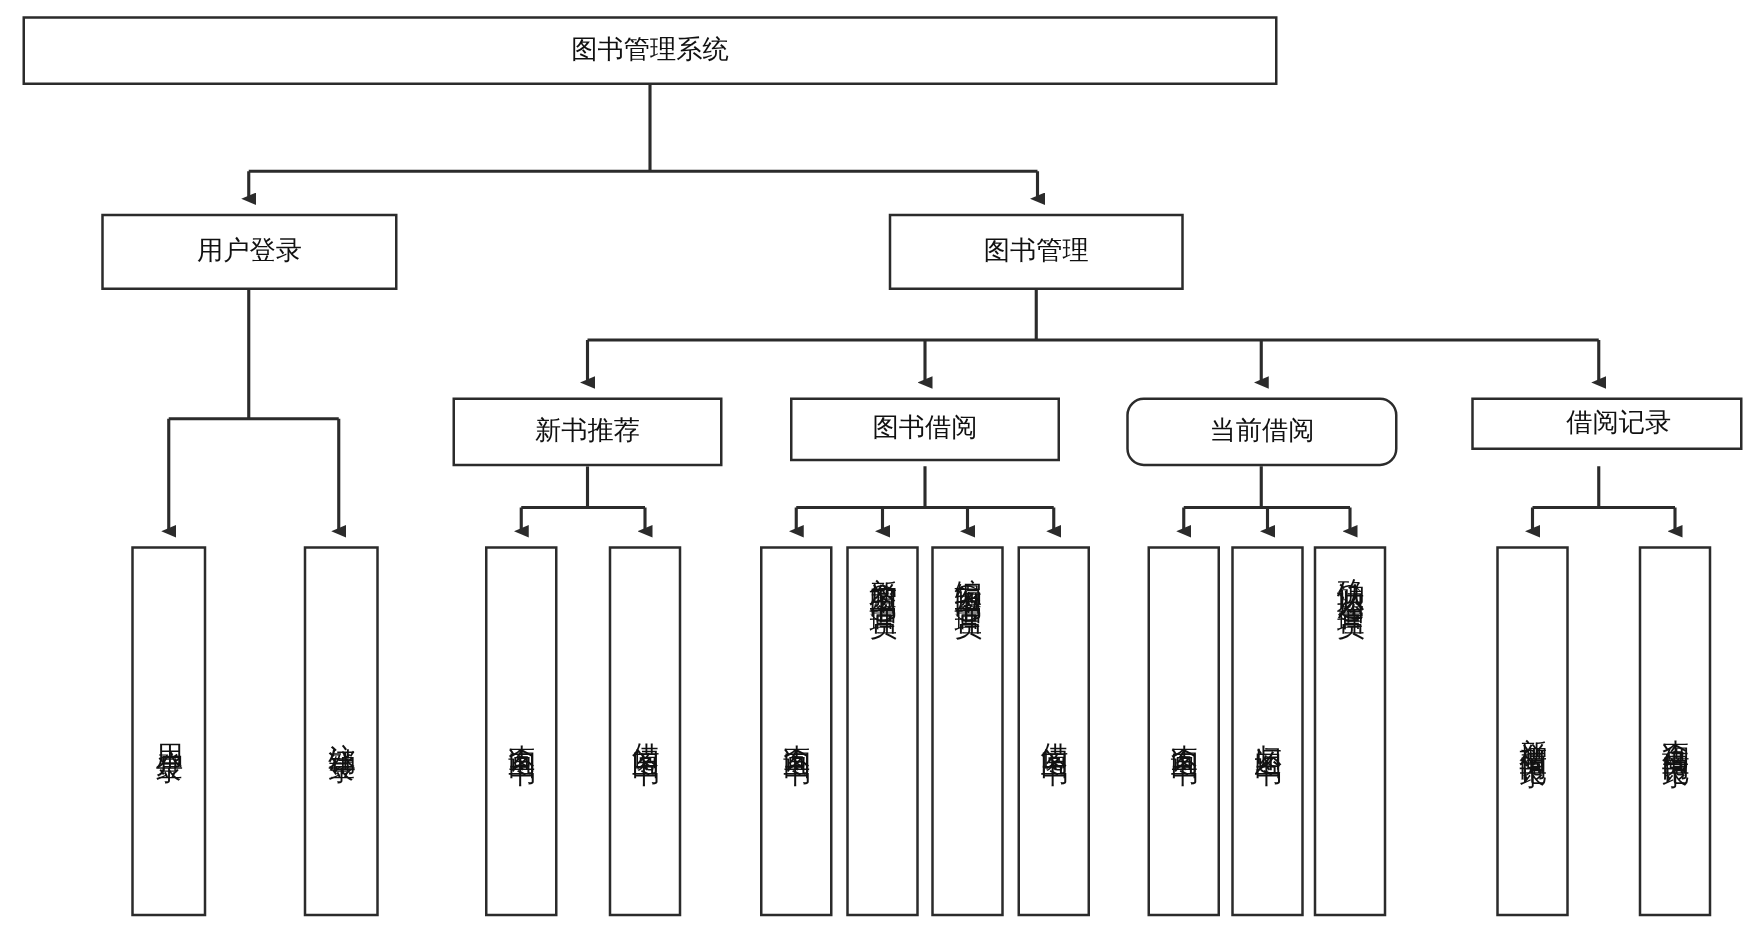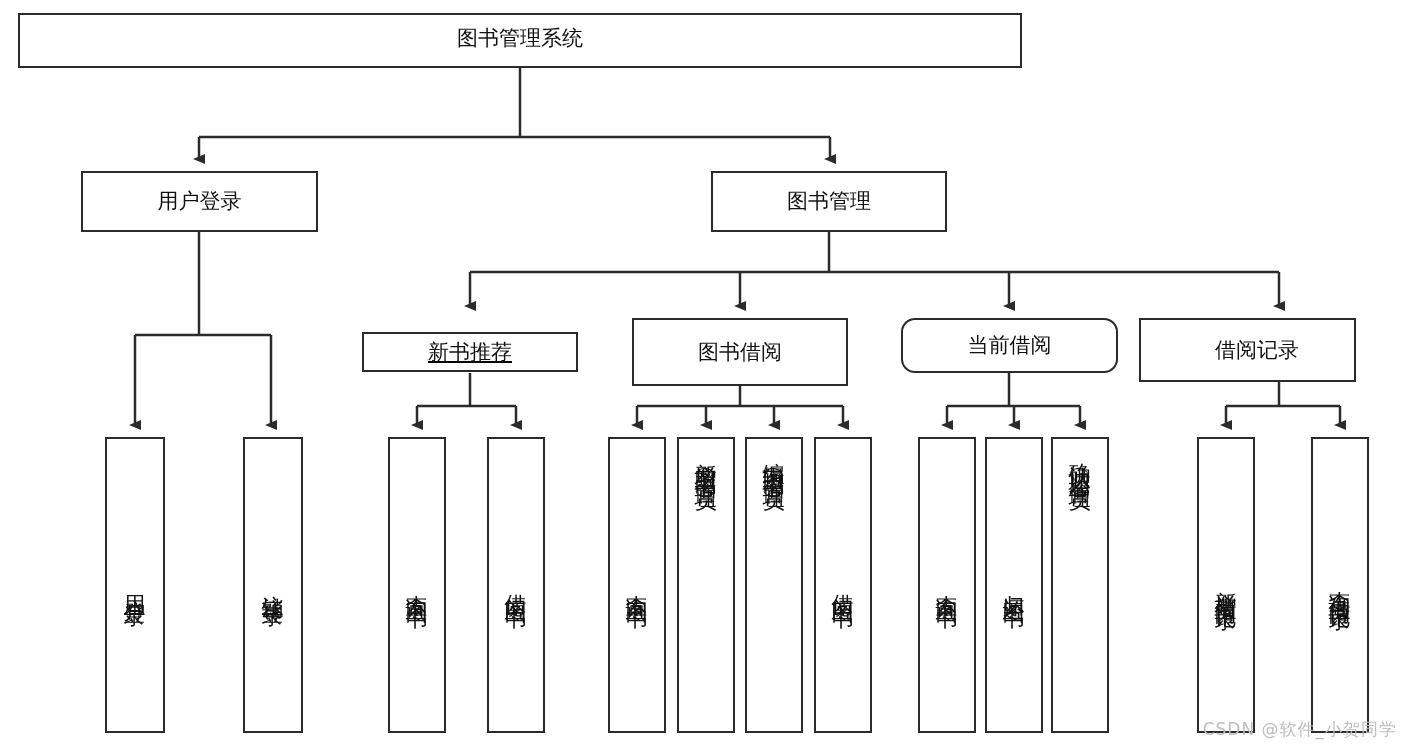--- a/index.html
+++ b/index.html
@@ -72,43 +72,43 @@
       <path d="M1014,406 L1014,425" marker-end="url(#arrow)"></path>
       <path d="M1080,406 L1080,425" marker-end="url(#arrow)"></path>
 
       <path d="M1279,373 L1279,406"></path>
       <path d="M1226,406 L1340,406"></path>
       <path d="M1226,406 L1226,425" marker-end="url(#arrow)"></path>
       <path d="M1340,406 L1340,425" marker-end="url(#arrow)"></path>
     </g>
   </svg>
 
-  <div class="node" id="node-root" style="left: 18px; top: 13px; width: 1004px; height: 55px; font-family: Liberation Mono, monospace;">
+  <div class="node" id="node-root" style="left: 18px; top: 13px; width: 1004px; height: 55px;">
     <span class="lbl">图书管理系统</span>
   </div>
 
   <div id="nodes-l2">
       <div class="node" style="left: 81px; top: 171px; width: 237px; height: 61px;">
         <span class="lbl">用户登录</span>
       </div>
       <div class="node" style="left: 711px; top: 171px; width: 236px; height: 61px; align-items: center;">
         <span class="lbl">图书管理</span>
       </div>
     </div>
   <div id="nodes-l3">
-      <div class="node" style="left: 362px; top: 332px; width: 216px; height: 40px; text-decoration: underline;">
+      <div class="node" style="left: 362px; top: 318px; width: 216px; height: 55px;">
         <span class="lbl">新书推荐</span>
       </div>
-      <div class="node" style="left: 632px; top: 318px; width: 216px; height: 68px;">
+      <div class="node" style="left: 632px; top: 318px; width: 216px; height: 51px;">
         <span class="lbl">图书借阅</span>
       </div>
       <div class="node" style="left: 901px; top: 318px; width: 217px; height: 55px; border-radius: 14px;">
         <span class="lbl">当前借阅</span>
       </div>
-      <div class="node" style="left: 1139px; top: 318px; width: 217px; height: 64px; padding-left: 19px;">
+      <div class="node" style="left: 1177px; top: 318px; width: 217px; height: 42px; padding-left: 19px;">
         <span class="lbl">借阅记录</span>
       </div>
     </div>
   <div id="nodes-leaves">
       <div class="leaf mid" style="left: 105px; top: 437px; width: 60px; height: 296px;">
         <span class="vlbl">用户登录</span>
       </div>
       <div class="leaf mid" style="left: 243px; top: 437px; width: 60px; height: 296px;">
         <span class="vlbl">注销登录</span>
       </div>
@@ -140,14 +140,13 @@
         <span class="vlbl">确认归还（管理员）</span>
       </div>
       <div class="leaf mid" style="left: 1197px; top: 437px; width: 58px; height: 296px;">
         <span class="vlbl">新增借阅记录</span>
       </div>
       <div class="leaf mid" style="left: 1311px; top: 437px; width: 58px; height: 296px;">
         <span class="vlbl">查询借阅记录</span>
       </div>
     </div>
 
-  <div id="watermark">CSDN @软件_小贺同学</div>
 </div>
 
 </body></html>

